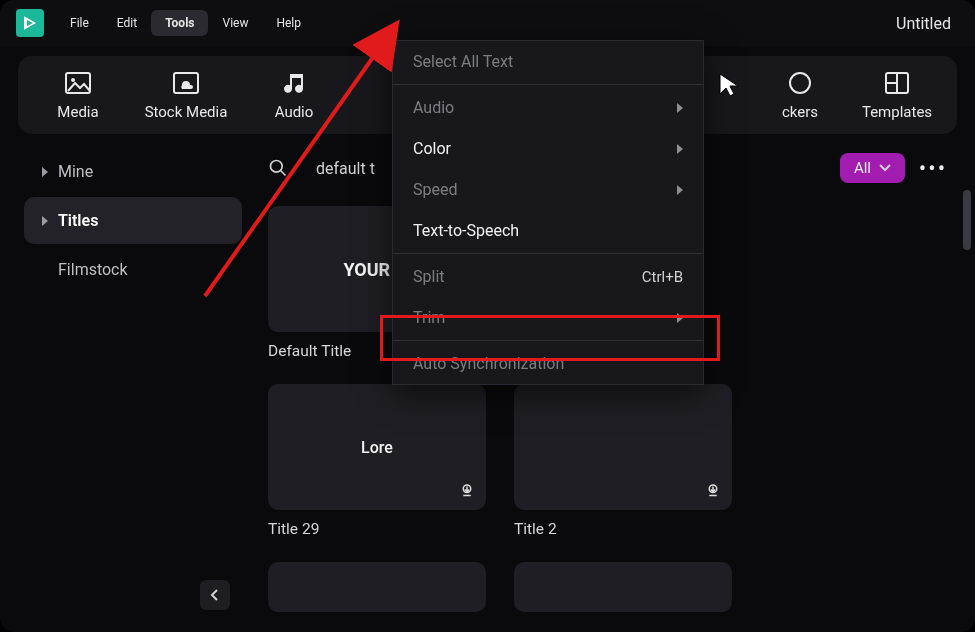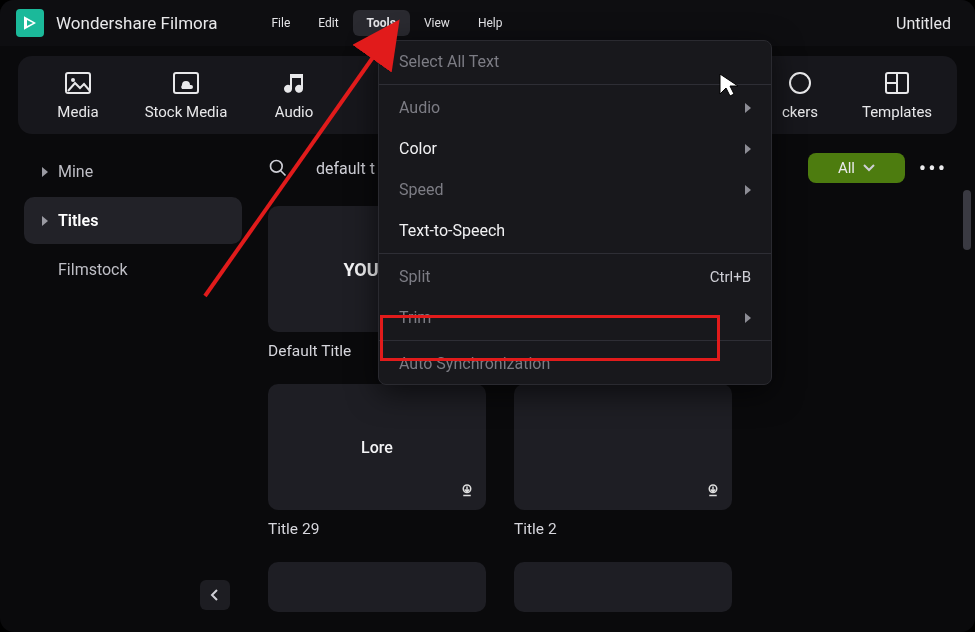--- a/index.html
+++ b/index.html
@@ -27,34 +27,34 @@
   .sidebar { width: 230px; background: transparent; padding-top: 4px; }
   .side-item { display:flex; align-items:center; gap:10px; padding: 14px 18px; font-size: 16px; color: #bfbfc6; border-radius: 10px; margin: 2px 6px; cursor:pointer; }
   .side-item.active { background: #222228; color: #fff; font-weight: 600; }
   .tri { width:0; height:0; border-top:5px solid transparent; border-bottom:5px solid transparent; border-left:6px solid #9a9aa2; }
   .side-back { position:absolute; left: 200px; bottom: 22px; width:30px; height:30px; border-radius:6px; background:#1d1d22; display:flex; align-items:center; justify-content:center; color:#cfcfd6; cursor:pointer; }
 
   .content { flex: 1; padding: 4px 6px 0 20px; position: relative; }
   .searchrow { display:flex; align-items:center; gap:10px; height: 44px; margin-bottom: 16px; }
   .search { display:flex; align-items:center; gap:28px; color:#cfcfd6; font-size:16px; }
   .search .sicon { width:20px; height:20px; }
-  .filter-chip { margin-left:auto; display:flex; align-items:center; gap:8px; background:#4d7c0f; border-radius:8px; padding:6px 30px; color:#eaeaec; font-size:15px; cursor:pointer; }
+  .filter-chip { margin-left:auto; display:flex; align-items:center; gap:8px; background:#a21caf; border-radius:8px; padding:6px 14px; color:#eaeaec; font-size:15px; cursor:pointer; }
   .more-btn { width:36px; height:36px; border-radius:8px; display:flex; align-items:center; justify-content:center; color:#eaeaec; cursor:pointer; font-size:22px; letter-spacing:2px; }
 
   .grid { display:flex; flex-wrap:wrap; gap: 24px 28px; }
   .card { width: 218px; }
   .thumb { width: 218px; height: 126px; background:#1e1e24; border-radius:10px; display:flex; align-items:center; justify-content:center; color:#f3f3f5; font-weight:700; font-size:18px; position:relative; }
   .thumb.small { font-size:16px; font-weight:500; }
   .dlbadge { position:absolute; right:8px; bottom:8px; width:22px; height:22px; display:flex; align-items:center; justify-content:center; }
   .card-label { margin-top:10px; font-size:15.5px; color:#d6d6dc; }
 
   .lastrow .thumb { height: 50px; }
 
   
-  .dropdown { position:absolute; left: 378px; top: 40px; width: 394px; background:#18181c; border:1px solid #2a2a30; border-radius:8px; box-shadow:0 8px 30px rgba(0,0,0,.6); z-index: 30; }
+  .dropdown { position:absolute; left: 392px; top: 40px; width: 312px; background:#18181c; border:1px solid #2a2a30; border-radius:0; box-shadow:0 8px 30px rgba(0,0,0,.6); z-index: 30; }
   .dd-item { position:relative; display:flex; align-items:center; justify-content:space-between; padding: 11px 20px; font-size:16px; color:#c9c9d0; cursor:pointer; }
   .dd-item .sub { width:0;height:0;border-top:5px solid transparent;border-bottom:5px solid transparent;border-left:6px solid #8d8d95; }
   .dd-item.bright { color:#f1f1f3; }
   .dd-item.disabled { color:#7c7c84; cursor:default; }
   .dd-sep { height:1px; background:#2e2e35; margin:2px 0; }
   .dd-highlight { position:absolute; left:380px; top:315px; width:340px; height:46px; border:3px solid #e11b1b; z-index:40; pointer-events:none; }
   .dd-shortcut { color:#cfcfd6; font-size:15px; }
 
   
   .arrow-svg { position:absolute; left:185px; top:16px; z-index:50; pointer-events:none; }
@@ -69,21 +69,20 @@
 <body>
 <div class="app">
 
   <div class="titlebar">
     <div class="logo">
       <svg viewBox="0 0 24 24">
           <polygon points="4,3 20,12 4,21" fill="#fff"></polygon>
           <polygon points="8,8 16,12 8,16" fill="#1bb99a"></polygon>
         </svg>
     </div>
-    <div class="app-name">Wondershare Filmora</div>
     <div class="menubar">
       <div class="menu-item">File</div>
       <div class="menu-item">Edit</div>
       <div class="menu-item active">Tools</div>
       <div class="menu-item">View</div>
       <div class="menu-item">Help</div>
     </div>
     <div class="doc-title">Untitled</div>
   </div>
 

